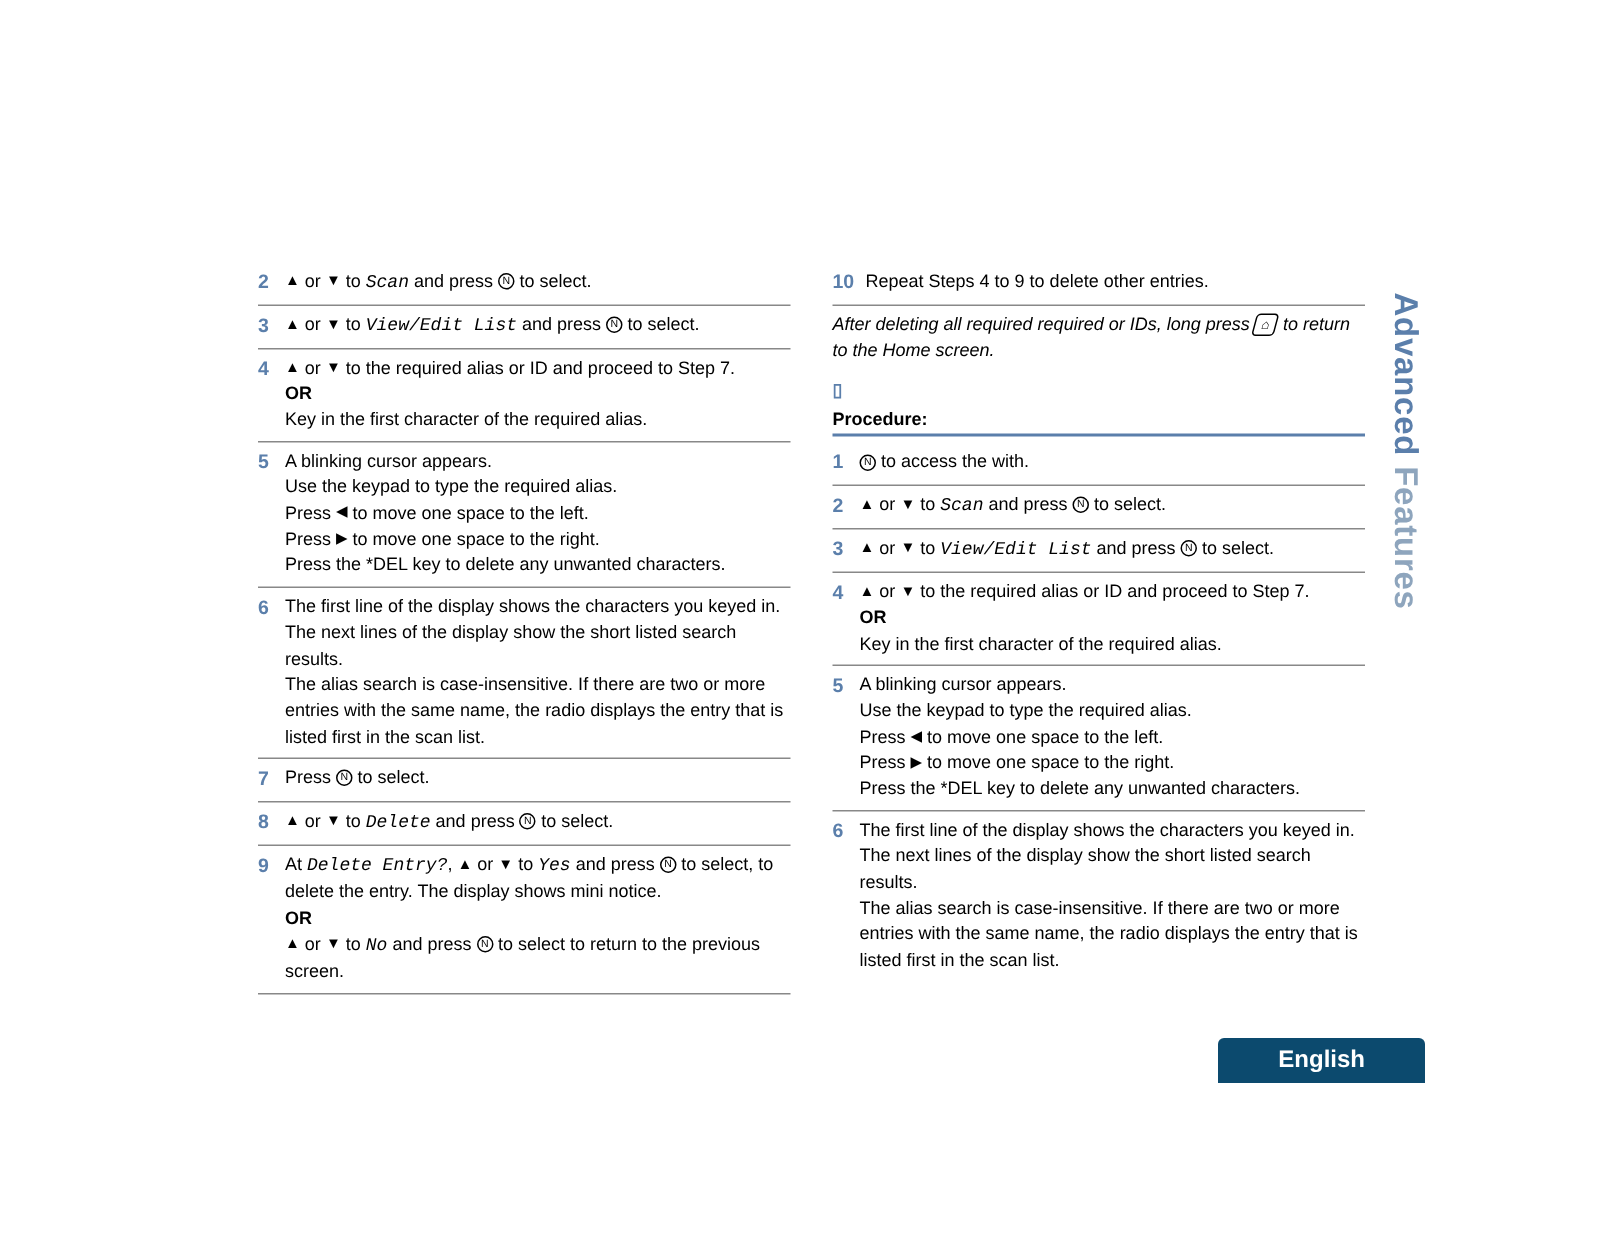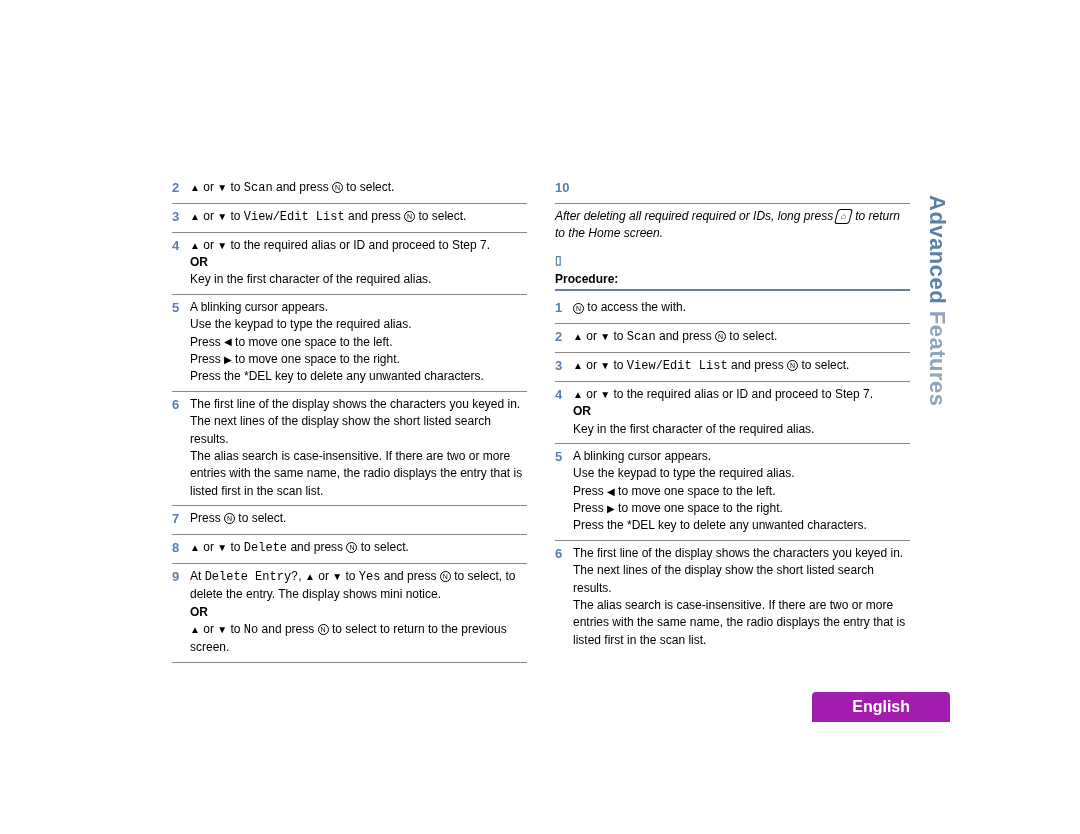--- a/index.html
+++ b/index.html
@@ -41,21 +41,21 @@
     top: 640px;
     font-size: 26px;
     color: #5b7fab;
     font-weight: bold;
     margin-top: 48px;
   }
   .lang-tab {
     position: absolute;
     right: 130px;
     top: 692px;
-    background: #a21caf;
+    background: #0c4a6e;
     color: #fff;
     font-weight: bold;
     font-size: 16px;
     padding: 6px 40px 6px 40px;
     border-top-left-radius: 4px;
     border-top-right-radius: 4px;
   }
   .step {
     display: flex;
     border-bottom: 0.5px solid #888;
@@ -65,21 +65,21 @@
   .step.noborder { border-bottom: none; }
   .num {
     width: 18px;
     flex-shrink: 0;
     color: #5b7fab;
     font-weight: bold;
     font-size: 13px;
   }
   .body { flex: 1; }
   .or-bold { font-weight: bold; }
-  .mono { font-family: "Courier New", monospace; }
+  .mono { font-family: "Courier New", monospace; font-style: italic; }
   .icon {
     display: inline-block;
     vertical-align: middle;
     font-size: 10px;
     line-height: 1;
   }
   .circled {
     display: inline-block;
     border: 1px solid #000;
     border-radius: 50%;
@@ -200,20 +200,21 @@
         <span class="icon">▲</span><span> or </span><span class="icon">▼</span><span> to </span><span class="mono">No</span><span> and press </span><span class="circled">N</span><span> to select to return to the previous screen.</span>
       </div>
     </div>
 
   </div>
 
   <div class="col">
 
     <div class="step">
       <div class="num" style="width:22px">10</div>
+      <div class="body">Repeat Steps 4 to 9 to delete other entries.</div>
     </div>
 
     <div class="note-ital">
       <span>After deleting all required required or IDs, long press </span><span class="home-key">⌂</span><span> to return to the Home screen.</span>
     </div>
 
     <div class="section-head">
       <span class="marker">▯</span>
     </div>
 

